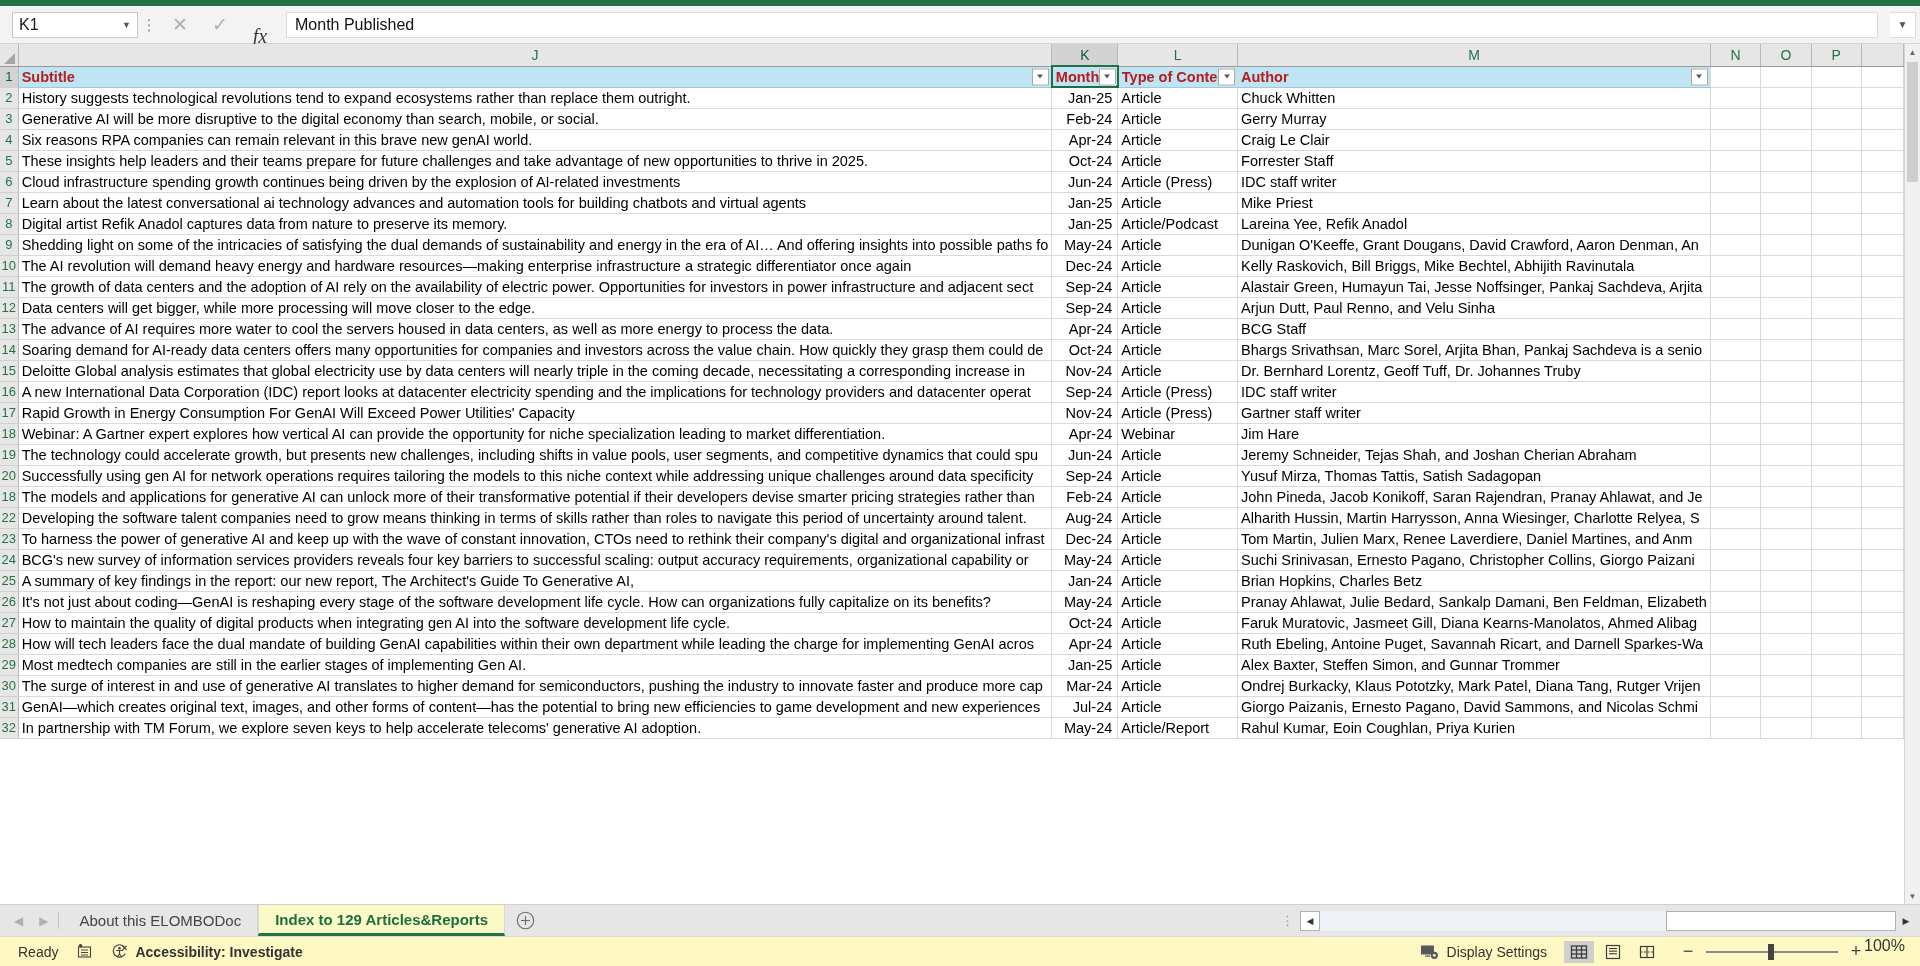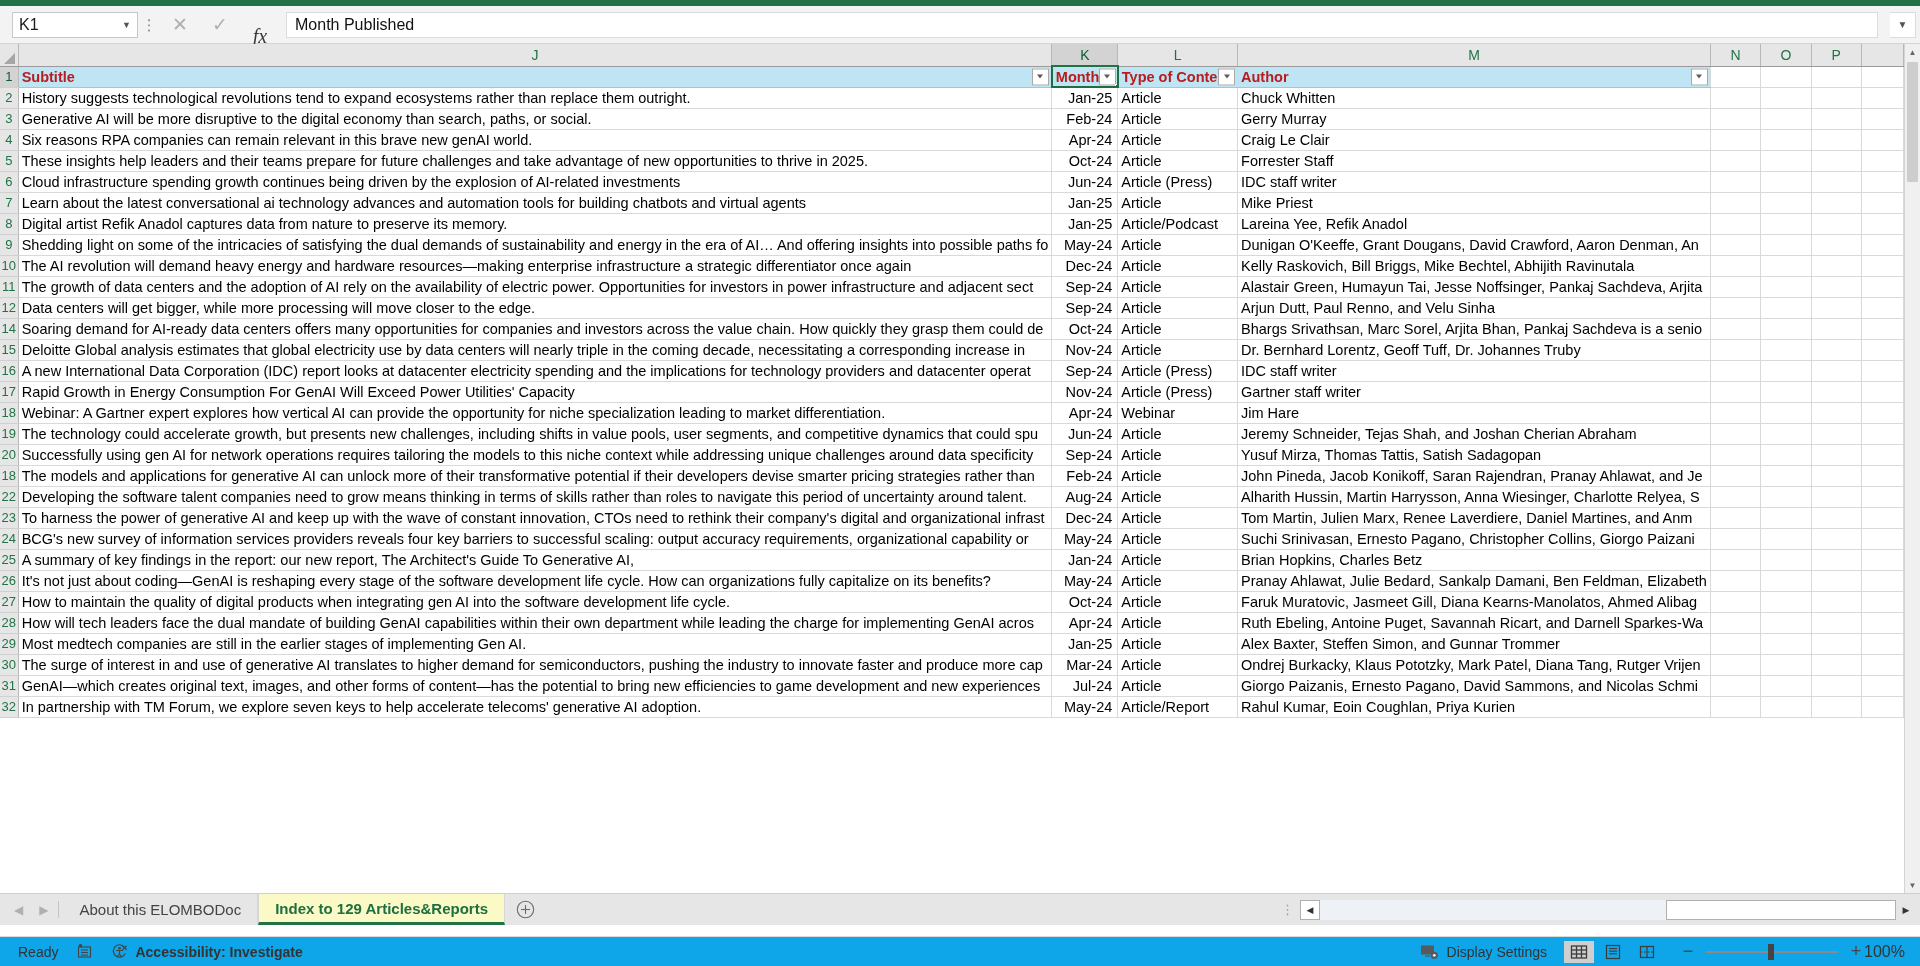--- a/index.html
+++ b/index.html
@@ -181,26 +181,25 @@
   .hs-arrow {
     width: 20px; height: 20px; background: #fff; border: 1px solid #b0b0b0;
     display: flex; align-items: center; justify-content: center; font-size: 9px; color: #333;
   }
   .hs-track { flex: 1 1 auto; height: 20px; background: #eef2f6; position: relative; border: none; }
   .hs-thumb { position: absolute; right: 0; top: 0; width: 230px; height: 20px; background: #ffffff; border: 1px solid #b0b0b0; }
   .hs-right { width: 20px; height: 20px; display: flex; align-items: center; justify-content: center; font-size: 9px; color: #333; }
 
   
   .statusbar {
-    height: 30px; flex: 0 0 30px; background: #0ea5e9;
-    display: flex; align-items: center;
+    height: 30px; flex: 0 0 30px; background: #fef9c3;
+    display: flex; 
     border-top: 1px solid #dadada;
     font-size: 14px; color: #333;
     padding: 0 10px;
-    margin-top: 11px;
   }
   .sb-item { display: flex; align-items: center; gap: 7px; padding: 0 9px; height: 100%; }
   .sb-ready { padding-left: 8px; }
   .sb-spacer { flex: 1 1 auto; }
   .sb-bold { font-weight: bold; }
   .view-btns { display: flex; align-items: center; gap: 4px; padding: 0 8px; }
   .view-btn {
     width: 30px; height: 22px; display: flex; align-items: center; justify-content: center;
     color: #444;
   }
@@ -308,21 +307,21 @@
               <td class="cell num">Jan-25</td>
               <td class="cell">Article</td>
               <td class="cell">Chuck Whitten</td>
               <td class="cell blank"></td>
               <td class="cell blank"></td>
               <td class="cell blank"></td>
               <td class="cell blank"></td>
             </tr>
             <tr>
               <td class="rowhead">3</td>
-              <td class="cell">Generative AI will be more disruptive to the digital economy than search, paths, or social.</td>
+              <td class="cell">Generative AI will be more disruptive to the digital economy than search, mobile, or social.</td>
               <td class="cell num">Feb-24</td>
               <td class="cell">Article</td>
               <td class="cell">Gerry Murray</td>
               <td class="cell blank"></td>
               <td class="cell blank"></td>
               <td class="cell blank"></td>
               <td class="cell blank"></td>
             </tr>
             <tr>
               <td class="rowhead">4</td>
@@ -411,20 +410,31 @@
               <td class="cell blank"></td>
               <td class="cell blank"></td>
               <td class="cell blank"></td>
             </tr>
             <tr>
               <td class="rowhead">12</td>
               <td class="cell">Data centers will get bigger, while more processing will move closer to the edge.</td>
               <td class="cell num">Sep-24</td>
               <td class="cell">Article</td>
               <td class="cell">Arjun Dutt, Paul Renno, and Velu Sinha</td>
+              <td class="cell blank"></td>
+              <td class="cell blank"></td>
+              <td class="cell blank"></td>
+              <td class="cell blank"></td>
+            </tr>
+            <tr>
+              <td class="rowhead">13</td>
+              <td class="cell">The advance of AI requires more water to cool the servers housed in data centers, as well as more energy to process the data.</td>
+              <td class="cell num">Apr-24</td>
+              <td class="cell">Article</td>
+              <td class="cell">BCG Staff</td>
               <td class="cell blank"></td>
               <td class="cell blank"></td>
               <td class="cell blank"></td>
               <td class="cell blank"></td>
             </tr>
             <tr>
               <td class="rowhead">14</td>
               <td class="cell">Soaring demand for AI-ready data centers offers many opportunities for companies and investors across the value chain. How quickly they grasp them could de</td>
               <td class="cell num">Oct-24</td>
               <td class="cell">Article</td>

